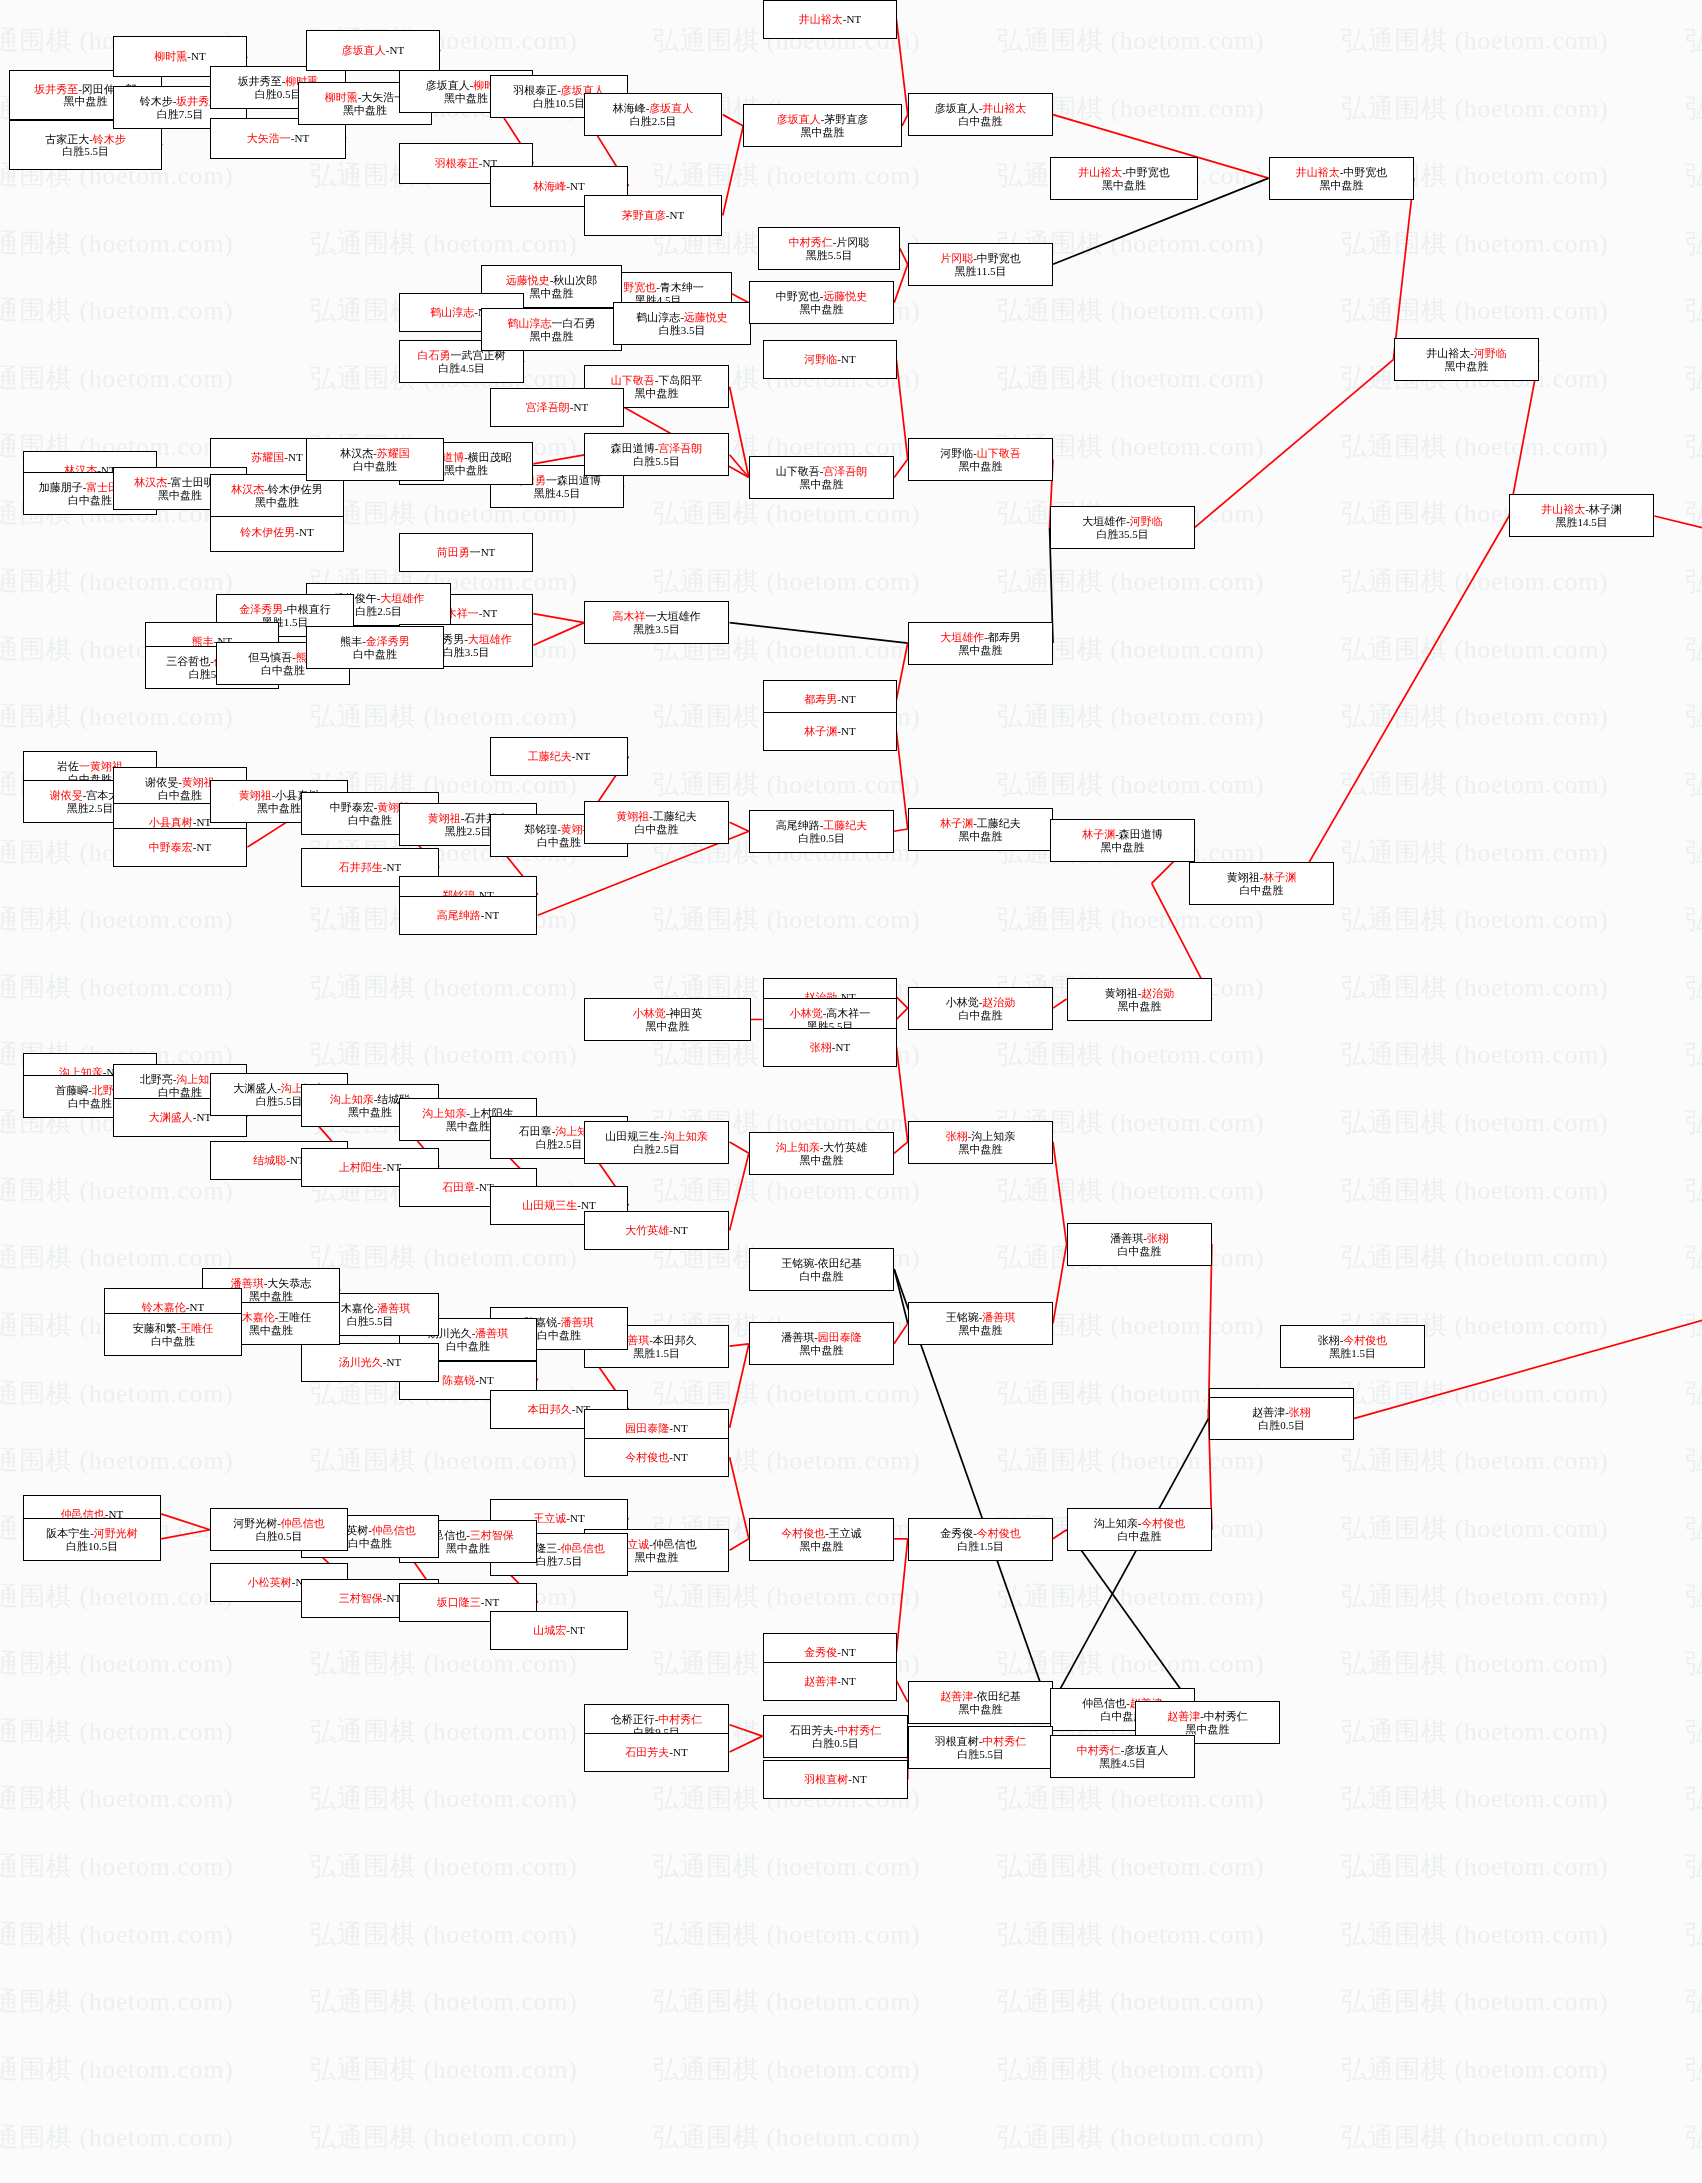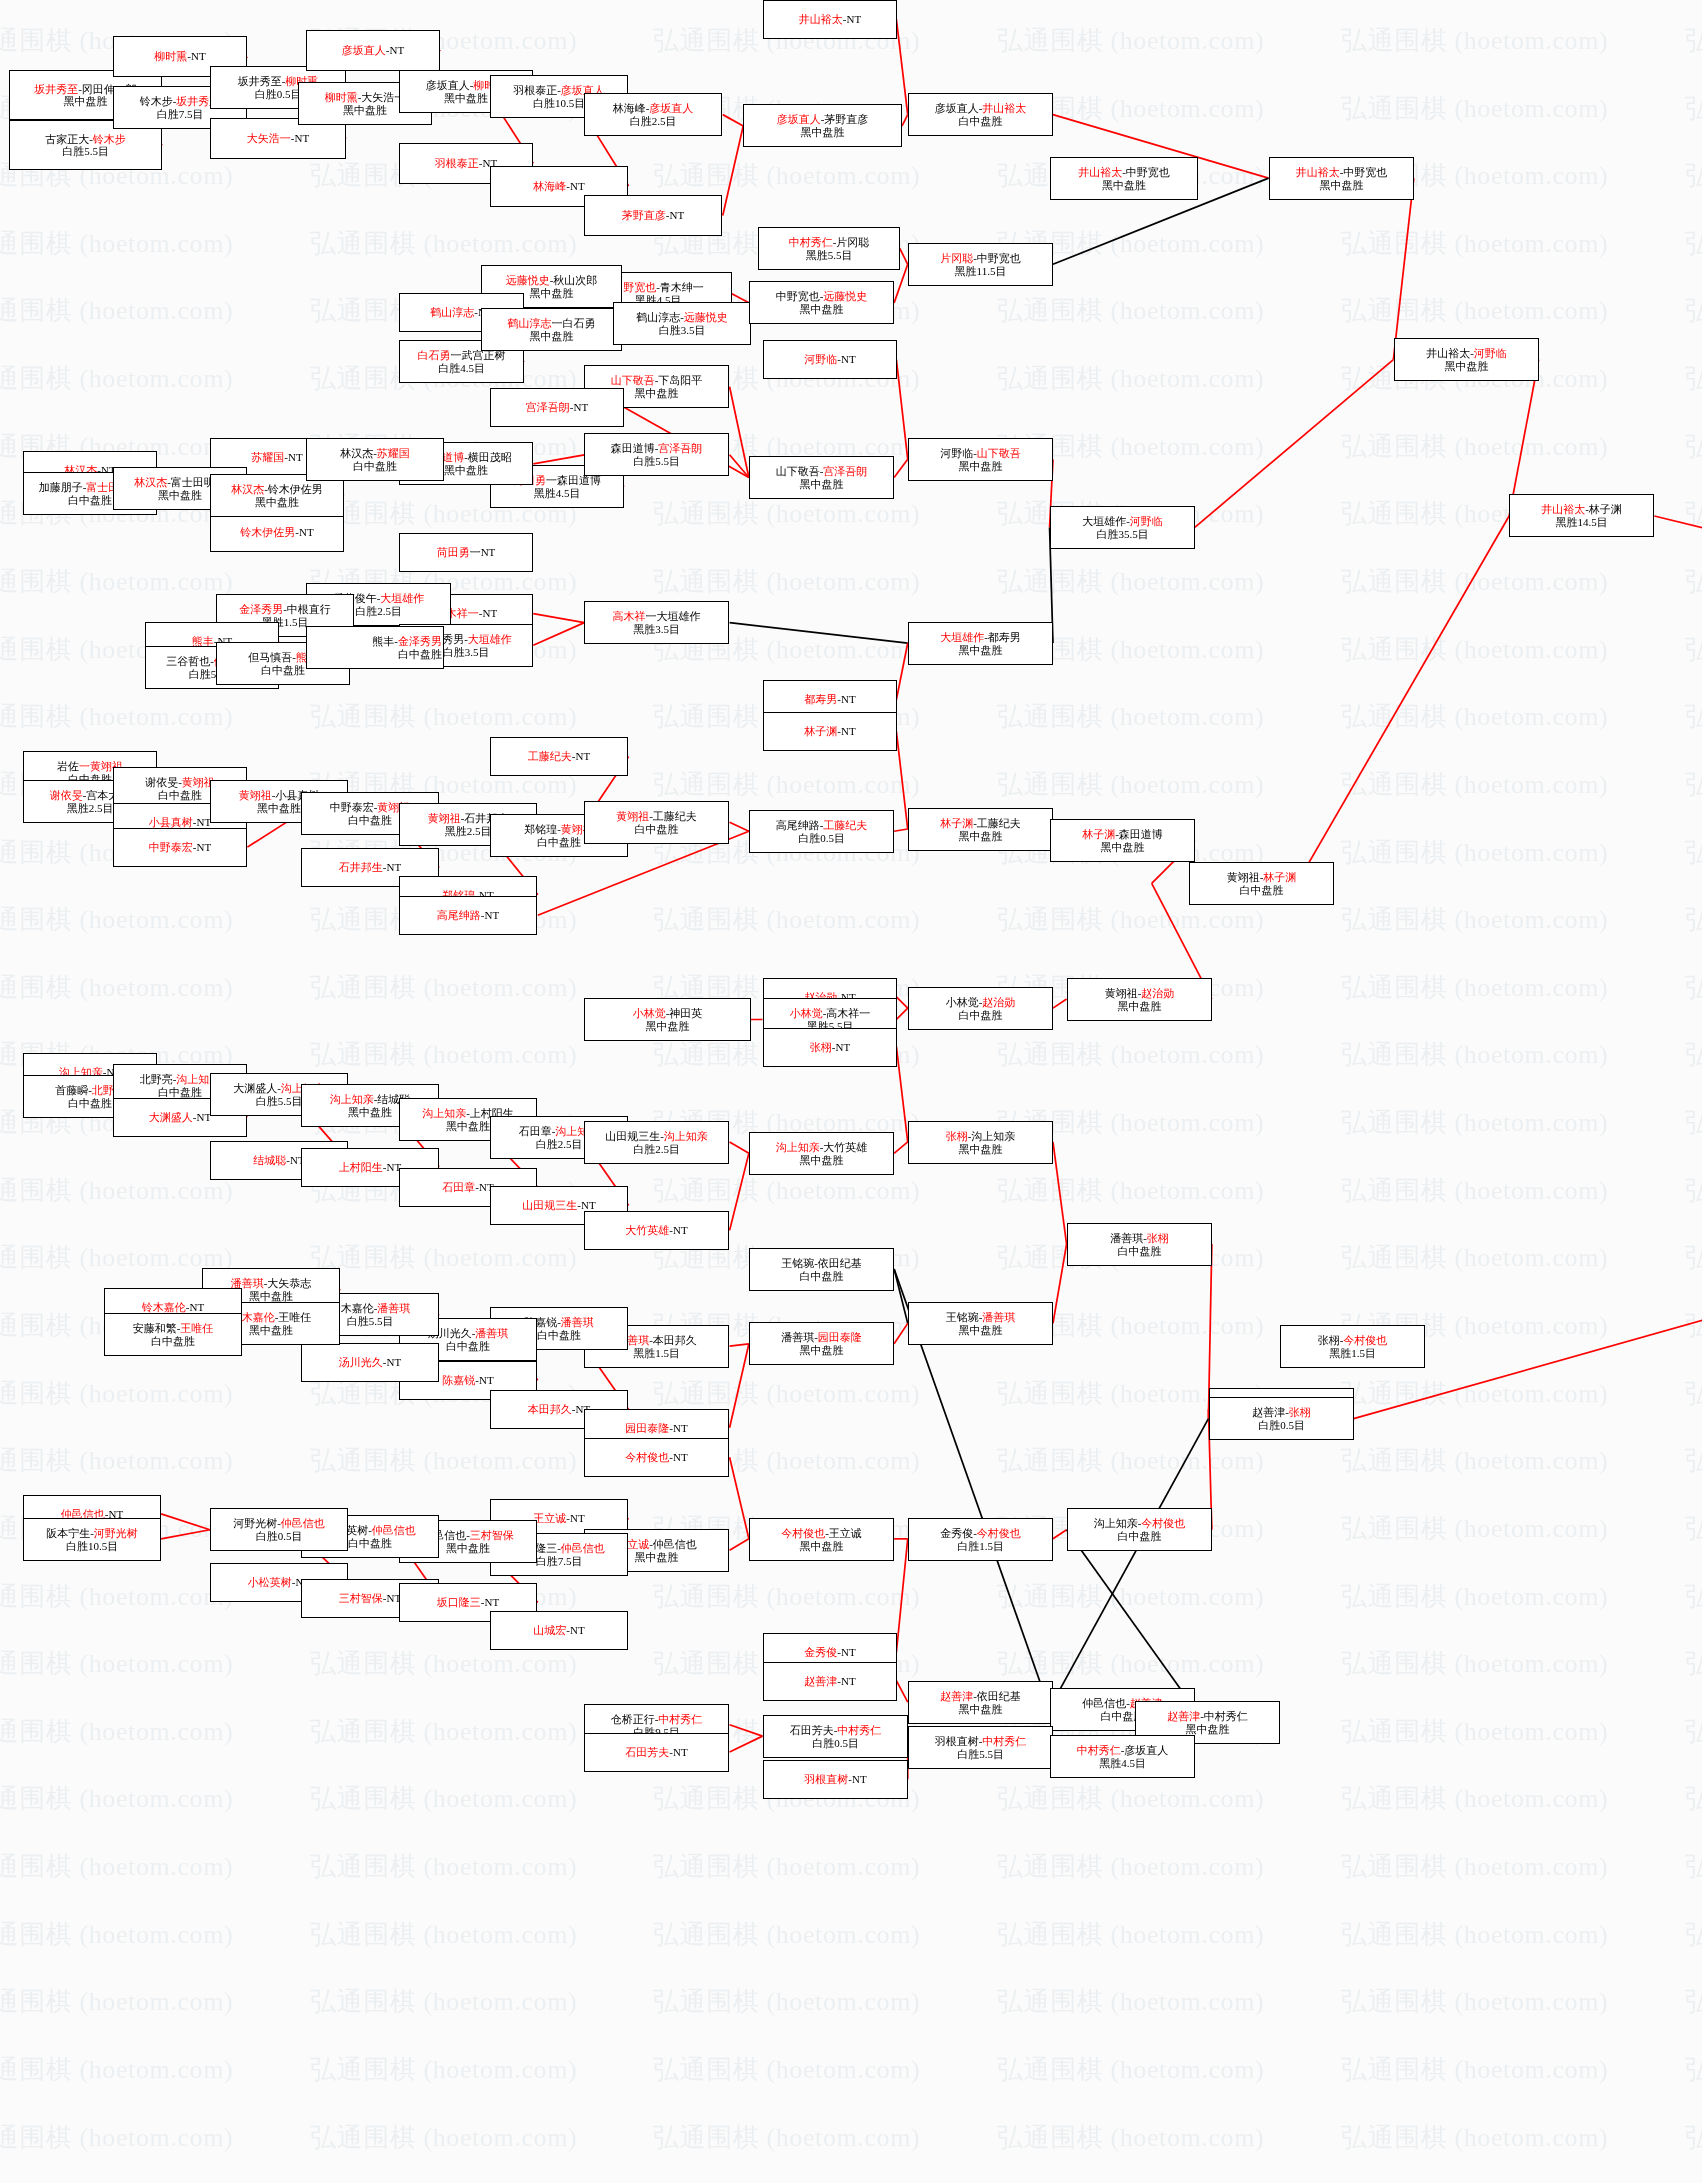--- a/index.html
+++ b/index.html
@@ -556,21 +556,21 @@
         <span class="ln"><span class="r">熊丰</span><span class="k">-NT</span></span>
       </div>
       <div class="node" id="n55" style="left: 145px; top: 646px; width: 134px; height: 43px; font-size: 11px;">
         <span class="ln"><span class="k">三谷哲也-</span><span class="r">但马慎吾</span></span>
         <span class="ln"><span class="k">白胜5.5目</span></span>
       </div>
       <div class="node" id="n56" style="left: 216px; top: 642px; width: 134px; height: 43px; font-size: 11px;">
         <span class="ln"><span class="k">但马慎吾-</span><span class="r">熊丰</span></span>
         <span class="ln"><span class="k">白中盘胜</span></span>
       </div>
-      <div class="node" id="n57" style="left: 306px; top: 626px; width: 138px; height: 43px; font-size: 11px; align-items: flex-end;">
+      <div class="node" id="n57" style="left: 306px; top: 626px; width: 138px; height: 43px; font-size: 11px;">
         <span class="ln"><span class="k">熊丰-</span><span class="r">金泽秀男</span></span>
         <span class="ln"><span class="k">白中盘胜</span></span>
       </div>
       <div class="node" id="n58" style="left: 908px; top: 622px; width: 145px; height: 43px; font-size: 11px;">
         <span class="ln"><span class="r">大垣雄作</span><span class="k">-都寿男</span></span>
         <span class="ln"><span class="k">黑中盘胜</span></span>
       </div>
       <div class="node" id="n59" style="left: 763px; top: 680px; width: 134px; height: 39px; font-size: 11px;">
         <span class="ln"><span class="r">都寿男</span><span class="k">-NT</span></span>
       </div>

